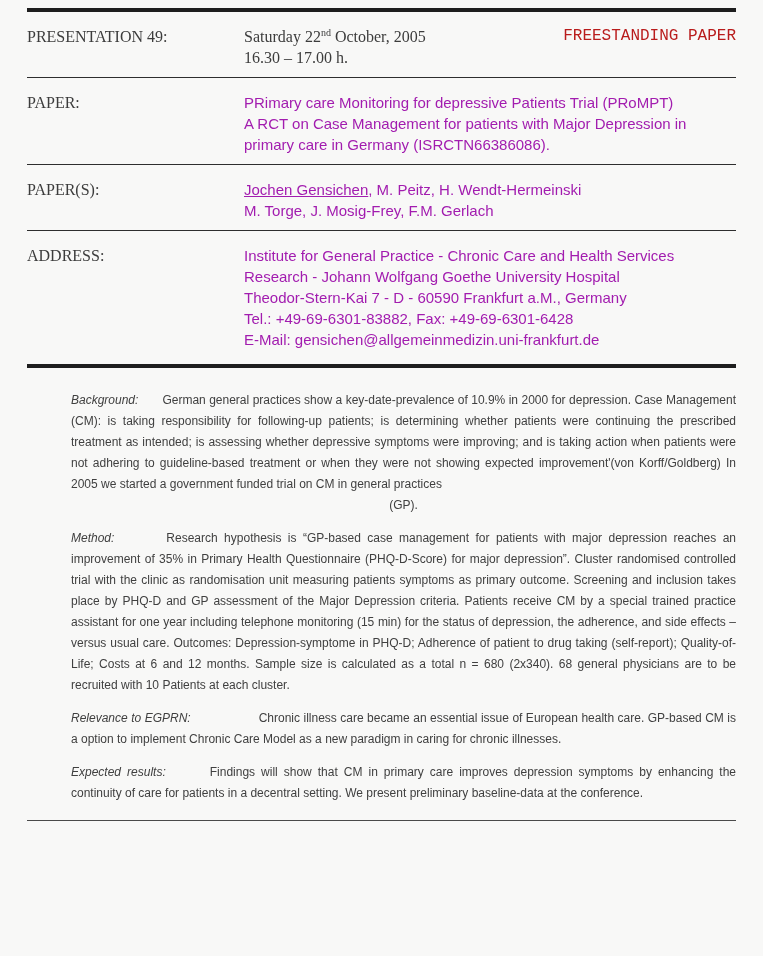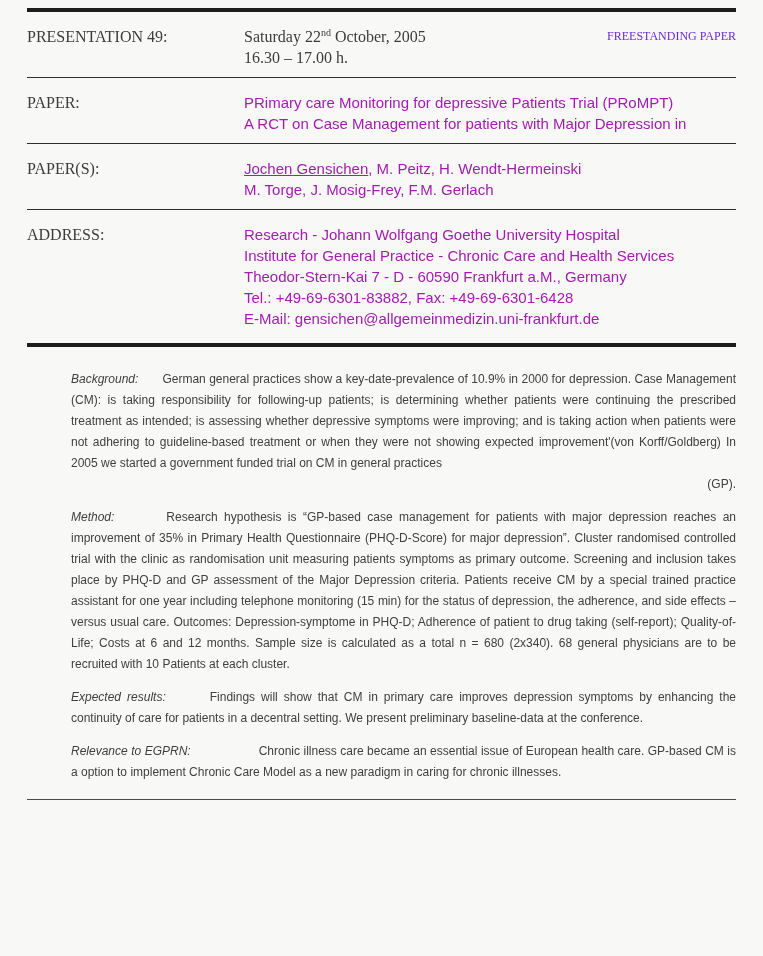--- a/index.html
+++ b/index.html
@@ -24,35 +24,35 @@
 
   .hlabel {
     flex: 0 0 169px; width: 169px;
     font-family: "Liberation Serif", serif;
     font-size: 16px; line-height: 21px; color: #3c3c3c;
   }
   .hvalue { flex: 1; line-height: 21px; margin-left: 48px; }
   .serif-val { font-family: "Liberation Serif", serif; font-size: 16px; color: #3c3c3c; }
   .sans-val  { font-size: 15px; color: #a21caf; }
   .hright {
-    font-family: Liberation Serif, serif;
-    font-size: 12px; line-height: 21px; color: #6d28d9;
+    font-family: Liberation Mono, monospace;
+    font-size: 16px; line-height: 21px; color: #b91c1c;
     white-space: nowrap;
   }
   sup { font-size: 10px; line-height: 0; }
   .underline { text-decoration: underline; }
 
   .body-text { margin-top: 22px; font-size: 12px; line-height: 21px; color: #404040; margin-left: 44px; }
   .section { text-align: justify; margin-bottom: 12px; }
   .sec-label { font-style: italic; }
   .g1 { margin-right: 24px; }
   .g2 { margin-right: 52px; }
   .g3 { margin-right: 44px; }
   .g4 { margin-right: 68px; }
-  .sec-tail { text-align: right; }
+  .sec-tail { text-align: center; }
 
   .bottom-rule { height: 1px; background: #4a4a4a; margin-top: 16px; }
 </style>
 </head>
 <body>
 
 <div class="page">
   <div class="content">
 
     <div class="rule thick"></div>
@@ -66,65 +66,66 @@
       <div class="hright">FREESTANDING PAPER</div>
     </div>
 
     <div class="rule thin"></div>
 
     <div class="hrow row-title">
       <div class="hlabel">PAPER:</div>
       <div class="hvalue sans-val">
         <div>PRimary care Monitoring for depressive Patients Trial (PRoMPT)</div>
         <div>A RCT on Case Management for patients with Major Depression in</div>
+        <div>primary care in Germany (ISRCTN66386086).</div>
       </div>
     </div>
 
     <div class="rule thin"></div>
 
     <div class="hrow row-authors">
       <div class="hlabel">PAPER(S):</div>
       <div class="hvalue sans-val">
         <div><span class="underline">Jochen Gensichen</span><span>, M. Peitz, H. Wendt-Hermeinski</span></div>
         <div>M. Torge, J. Mosig-Frey, F.M. Gerlach</div>
       </div>
     </div>
 
     <div class="rule thin"></div>
 
     <div class="hrow row-address">
       <div class="hlabel">ADDRESS:</div>
       <div class="hvalue sans-val">
+        <div>Institute for General Practice - Chronic Care and Health Services</div>
         <div>Research - Johann Wolfgang Goethe University Hospital</div>
-        <div>Institute for General Practice - Chronic Care and Health Services</div>
         <div>Theodor-Stern-Kai 7 - D - 60590 Frankfurt a.M., Germany</div>
         <div>Tel.: +49-69-6301-83882, Fax: +49-69-6301-6428</div>
         <div>E-Mail: gensichen@allgemeinmedizin.uni-frankfurt.de</div>
       </div>
     </div>
 
     <div class="rule thick"></div>
 
     <div class="body-text">
 
       <div class="section">
         <span class="sec-label g1">Background:</span><span>German general practices show a key-date-prevalence of 10.9% in 2000 for depression. Case Management (CM): is taking responsibility for following-up patients; is determining whether patients were continuing the prescribed treatment as intended; is assessing whether depressive symptoms were improving; and is taking action when patients were not adhering to guideline-based treatment or when they were not showing expected improvement'(von Korff/Goldberg) In 2005 we started a government funded trial on CM in general practices</span>
         <div class="sec-tail">(GP).</div>
       </div>
 
       <div class="section">
         <span class="sec-label g2">Method:</span><span>Research hypothesis is “GP-based case management for patients with major depression reaches an improvement of 35% in Primary Health Questionnaire (PHQ-D-Score) for major depression”. Cluster randomised controlled trial with the clinic as randomisation unit measuring patients symptoms as primary outcome. Screening and inclusion takes place by PHQ-D and GP assessment of the Major Depression criteria. Patients receive CM by a special trained practice assistant for one year including telephone monitoring (15 min) for the status of depression, the adherence, and side effects – versus usual care. Outcomes: Depression-symptome in PHQ-D; Adherence of patient to drug taking (self-report); Quality-of-Life; Costs at 6 and 12 months. Sample size is calculated as a total n = 680 (2x340). 68 general physicians are to be recruited with 10 Patients at each cluster.</span>
       </div>
 
       <div class="section">
-        <span class="sec-label g3">Expected results:</span><span>Findings will show that CM in primary care improves depression symptoms by enhancing the continuity of care for patients in a decentral setting. We present preliminary baseline-data at the conference.</span>
+        <span class="sec-label g4">Relevance to EGPRN:</span><span>Chronic illness care became an essential issue of European health care. GP-based CM is a option to implement Chronic Care Model as a new paradigm in caring for chronic illnesses.</span>
       </div>
 
       <div class="section">
-        <span class="sec-label g4">Relevance to EGPRN:</span><span>Chronic illness care became an essential issue of European health care. GP-based CM is a option to implement Chronic Care Model as a new paradigm in caring for chronic illnesses.</span>
+        <span class="sec-label g3">Expected results:</span><span>Findings will show that CM in primary care improves depression symptoms by enhancing the continuity of care for patients in a decentral setting. We present preliminary baseline-data at the conference.</span>
       </div>
 
     </div>
 
     <div class="bottom-rule"></div>
 
   </div>
 </div>
 
 </body></html>

